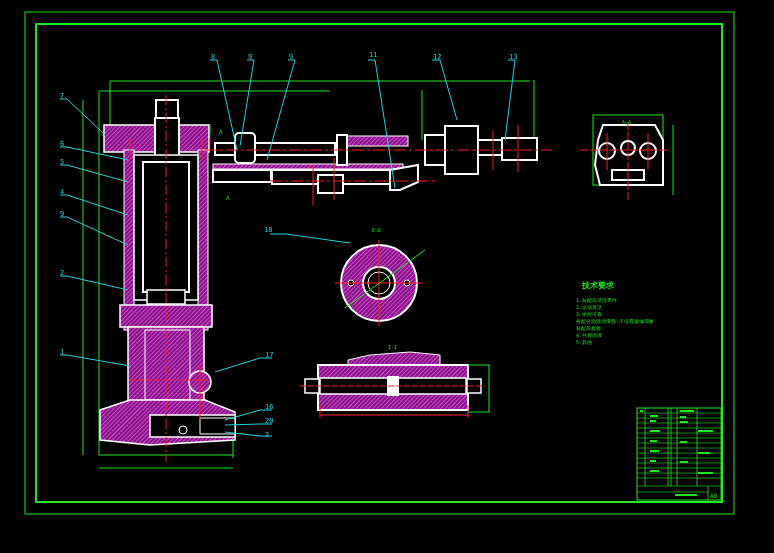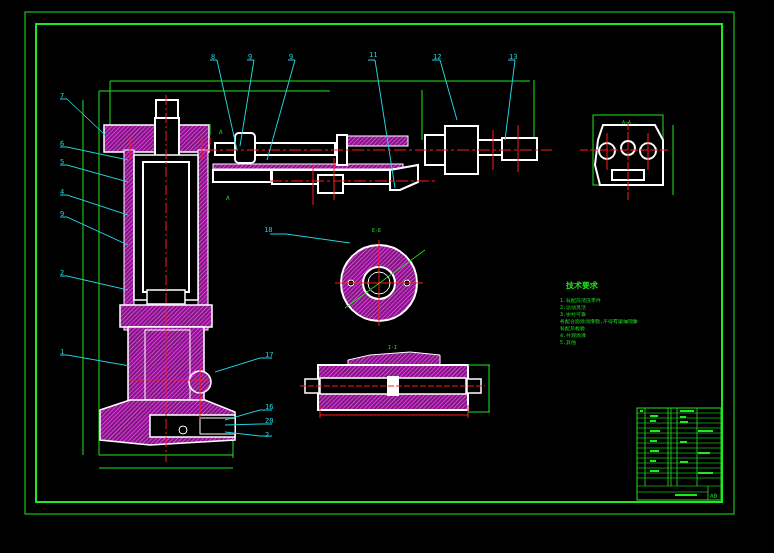--- a/index.html
+++ b/index.html
@@ -1,20 +1,20 @@
 <!DOCTYPE html>
 <html><head>
 <meta charset="utf-8">
 <style>
   html,body{margin:0;padding:0;background:#000;}
   body{width:774px;height:553px;position:relative;overflow:hidden;font-family:"DejaVu Sans Mono",monospace;}
   #canvas{position:absolute;left:0;top:0;width:774px;height:553px;}
   .lbl{position:absolute;font-size:7px;color:#22d3e0;line-height:7px;font-family:"DejaVu Sans Mono",monospace;}
   .glbl{position:absolute;font-size:6px;color:#1ee81e;line-height:6px;font-family:"DejaVu Sans Mono",monospace;}
-  .notes{position:absolute;left:560px;top:281px;width:110px;color:#1ee81e;font-size:5px;line-height:7px;}
+  .notes{position:absolute;left:576px;top:281px;width:110px;color:#1ee81e;font-size:5px;line-height:7px;}
   .notes .ttl{font-size:8px;line-height:10px;margin-left:6px;margin-bottom:6px;font-weight:bold;}
 </style>
 </head>
 <body>
 
 <svg id="canvas" width="774" height="553" viewBox="0 0 774 553" xmlns="http://www.w3.org/2000/svg">
   <defs>
     <pattern id="hatch" width="3" height="3" patternUnits="userSpaceOnUse" patternTransform="rotate(45)">
       <rect width="3" height="3" fill="#7a1a7a"></rect>
       <line x1="0" y1="0" x2="0" y2="3" stroke="#ff40ff" stroke-width="1.6"></line>

